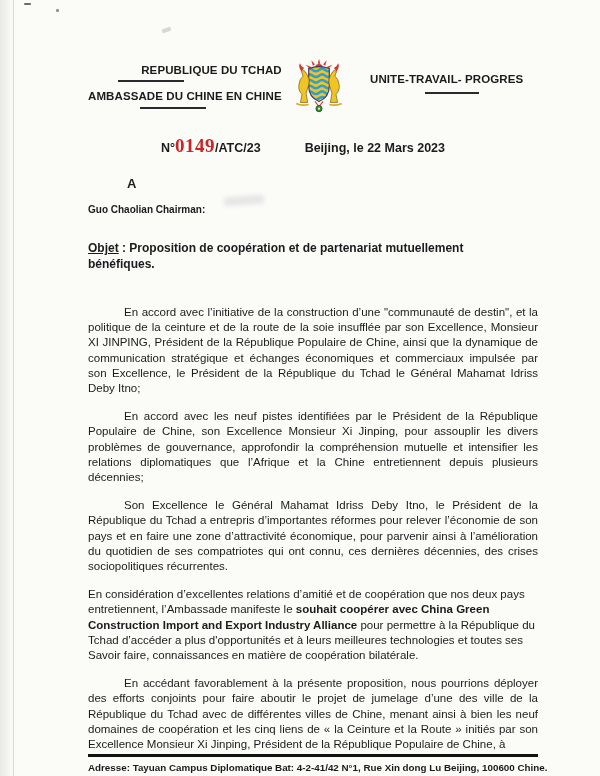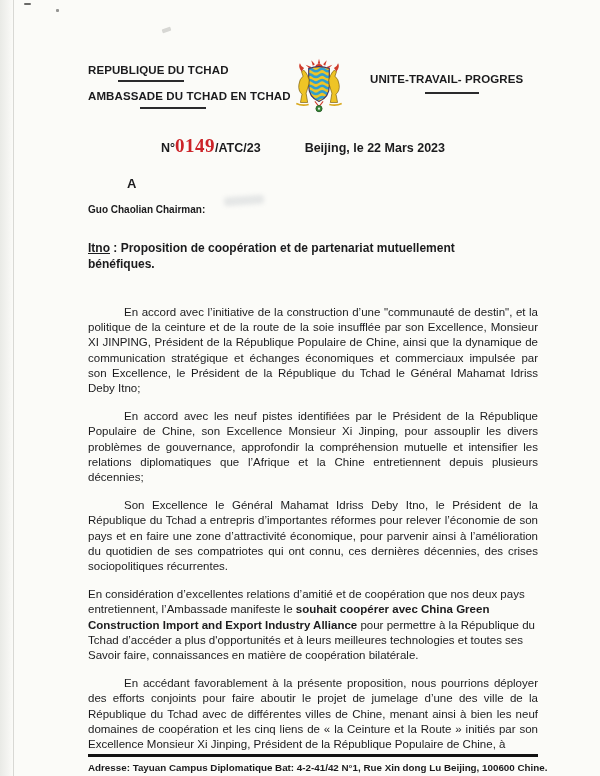--- a/index.html
+++ b/index.html
@@ -23,21 +23,21 @@
   .speck1 { left: 24px; top: 3px; width: 7px; height: 2px; }
   .speck2 { left: 56px; top: 9px; width: 3px; height: 3px; opacity: .7; }
   .speck3 { left: 162px; top: 28px; width: 9px; height: 4px; opacity: .25; transform: rotate(-20deg); }
   .smudge {
     position: absolute; left: 224px; top: 196px; width: 40px; height: 9px;
     background: #98a0aa; opacity: .22; filter: blur(2px);
     border-radius: 3px; transform: rotate(-4deg);
   }
 
   
-  .hdr-left { position: absolute; left: 88px; top: 64px; font-weight: bold; font-size: 11.5px; letter-spacing: .1px; }
+  .hdr-left { position: absolute; left: 88px; top: 64px; font-weight: bold; font-size: 11.5px; letter-spacing: .1px; text-align: right; }
   .hdr-left .l1 { margin-bottom: 2px; }
   .rule { border-top: 2px solid #2a2a2c; height: 0; }
   .rule1 { width: 66px; margin: 4px 0 8px 30px; }
   .rule2 { width: 66px; margin: 5px 0 0 52px; }
   .hdr-right { position: absolute; left: 370px; top: 73px; font-weight: bold; font-size: 11.5px; letter-spacing: .1px; }
   .rule3 { width: 54px; margin: 7px 0 0 55px; }
   .emblem { position: absolute; left: 286px; top: 57px; width: 66px; height: 60px; }
   .emblem svg { width: 100%; height: 100%; display: block; }
 
   
@@ -81,21 +81,21 @@
 
   <div class="scan-edge"></div>
   <div class="speck speck1"></div>
   <div class="speck speck2"></div>
   <div class="speck speck3"></div>
   <div class="smudge"></div>
 
   <div class="hdr-left">
     <div class="l1">REPUBLIQUE DU TCHAD</div>
     <div class="rule rule1"></div>
-    <div class="l2">AMBASSADE DU TCHAD EN TCHAD</div>
+    <div class="l2">AMBASSADE DU CHINE EN CHINE</div>
     <div class="rule rule2"></div>
   </div>
 
   <div class="emblem">
     <svg viewBox="0 0 128 112" xmlns="http://www.w3.org/2000/svg" aria-hidden="true">
 
       <g fill="#cf3a2a" stroke="none">
         <path d="M64 1 L66.5 11 L61.5 11 Z"></path>
         <path d="M49 4 L56 12 L52 15 Z"></path>
         <path d="M79 4 L72 12 L76 15 Z"></path>
@@ -151,21 +151,21 @@
     </div>
     <div class="date-line">Beijing, le 22 Mars 2023</div>
   </div>
 
   <div class="addressee-marker">A</div>
   <div class="recipient">
     <div>Guo Chaolian Chairman:</div>
   </div>
 
   <div class="subject">
-    <span class="subject-label">Itno</span><span> : </span><span>Proposition de coopération et de partenariat mutuellement bénéfiques.</span>
+    <span class="subject-label">Objet</span><span> : </span><span>Proposition de coopération et de partenariat mutuellement bénéfiques.</span>
   </div>
 
   <div class="body-block">
     <p class="just indent">En accord avec l’initiative de la construction d’une "communauté de destin", et la politique de la ceinture et de la route de la soie insufflée par son Excellence, Monsieur XI JINPING, Président de la République Populaire de Chine, ainsi que la dynamique de communication stratégique et échanges économiques et commerciaux impulsée par son Excellence, le Président de la République du Tchad le Général Mahamat Idriss Deby Itno;</p>
     <p class="just indent">En accord avec les neuf pistes identifiées par le Président de la République Populaire de Chine, son Excellence Monsieur Xi Jinping, pour assouplir les divers problèmes de gouvernance, approfondir la compréhension mutuelle et intensifier les relations diplomatiques que l’Afrique et la Chine entretiennent depuis plusieurs décennies;</p>
     <p class="just indent">Son Excellence le Général Mahamat Idriss Deby Itno, le Président de la République du Tchad a entrepris d’importantes réformes pour relever l’économie de son pays et en faire une zone d’attractivité économique, pour parvenir ainsi à l’amélioration du quotidien de ses compatriotes qui ont connu, ces dernières décennies, des crises sociopolitiques récurrentes.</p>
     <p><span>En considération d’excellentes relations d’amitié et de coopération que nos deux pays entretiennent, l’Ambassade manifeste le </span><strong>souhait coopérer avec China Green Construction Import and Export Industry Alliance</strong><span> pour permettre à la République du Tchad d’accéder a plus d'opportunités et à leurs meilleures technologies et toutes ses Savoir faire, connaissances en matière de coopération bilatérale.</span></p>
     <p class="just indent">En accédant favorablement à la présente proposition, nous pourrions déployer des efforts conjoints pour faire aboutir le projet de jumelage d’une des ville de la République du Tchad avec de différentes villes de Chine, menant ainsi à bien les neuf domaines de coopération et les cinq liens de « la Ceinture et la Route » initiés par son Excellence Monsieur Xi Jinping, Président de la République Populaire de Chine, à</p>
   </div>
 

